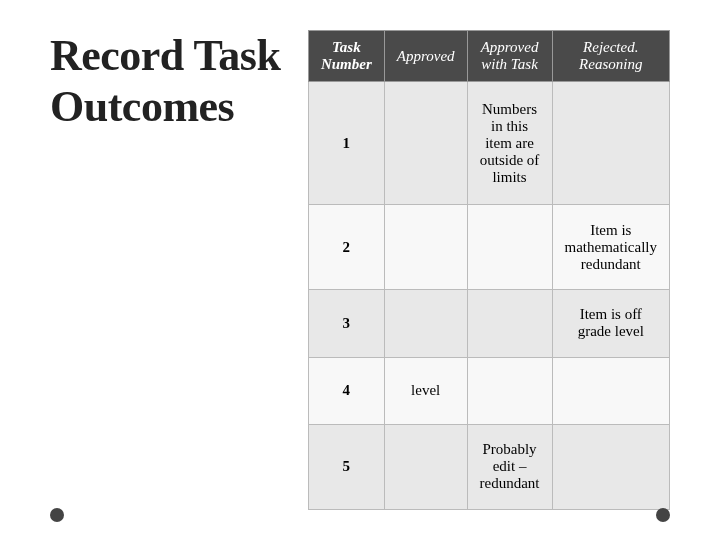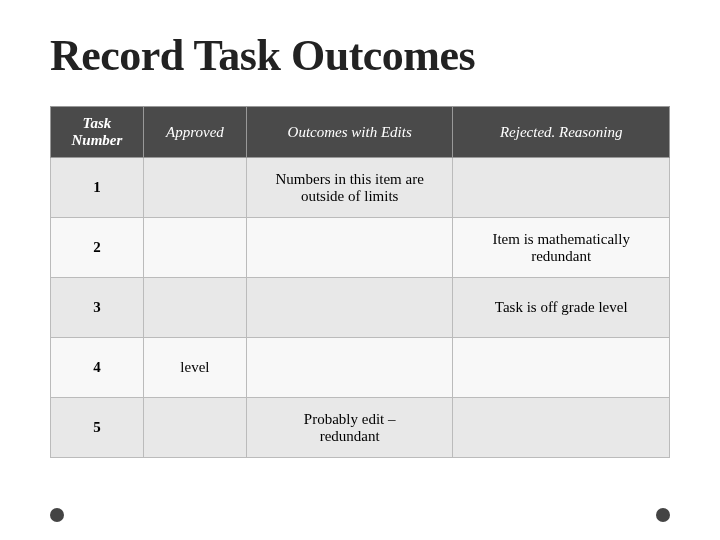--- a/index.html
+++ b/index.html
@@ -14,21 +14,20 @@
       align-items: center;
       justify-content: center;
     }
 
     .slide {
       width: 720px;
       height: 540px;
       background: #ffffff;
       padding: 30px 50px 30px 50px;
       display: flex;
-      flex-direction: column;
       gap: 20px;
       position: relative;
     }
 
     .title {
       font-size: 44px;
       font-weight: bold;
       color: #222;
       letter-spacing: -0.5px;
       margin-bottom: 5px;
@@ -109,42 +108,42 @@
 <body>
 
 <div class="slide">
   <h1 class="title">Record Task Outcomes</h1>
 
   <table>
     <thead>
       <tr>
         <th class="col-task">Task Number</th>
         <th class="col-approved">Approved</th>
-        <th class="col-approved-edits">Outcomes with Edits</th>
+        <th class="col-approved-edits">Approved with Task</th>
         <th class="col-rejected">Rejected.  Reasoning</th>
       </tr>
     </thead>
     <tbody id="table-body">
     <tr>
           <td class="col-task">1</td>
           <td class="col-approved"></td>
           <td class="col-approved-edits">Numbers in this item are outside of limits</td>
           <td class="col-rejected"></td>
         </tr>
         <tr>
           <td class="col-task">2</td>
           <td class="col-approved"></td>
           <td class="col-approved-edits"></td>
           <td class="col-rejected">Item is mathematically redundant</td>
         </tr>
         <tr>
           <td class="col-task">3</td>
           <td class="col-approved"></td>
           <td class="col-approved-edits"></td>
-          <td class="col-rejected">Task is off grade level</td>
+          <td class="col-rejected">Item is off grade level</td>
         </tr>
         <tr>
           <td class="col-task">4</td>
           <td class="col-approved">level</td>
           <td class="col-approved-edits"></td>
           <td class="col-rejected"></td>
         </tr>
         <tr>
           <td class="col-task">5</td>
           <td class="col-approved"></td>

